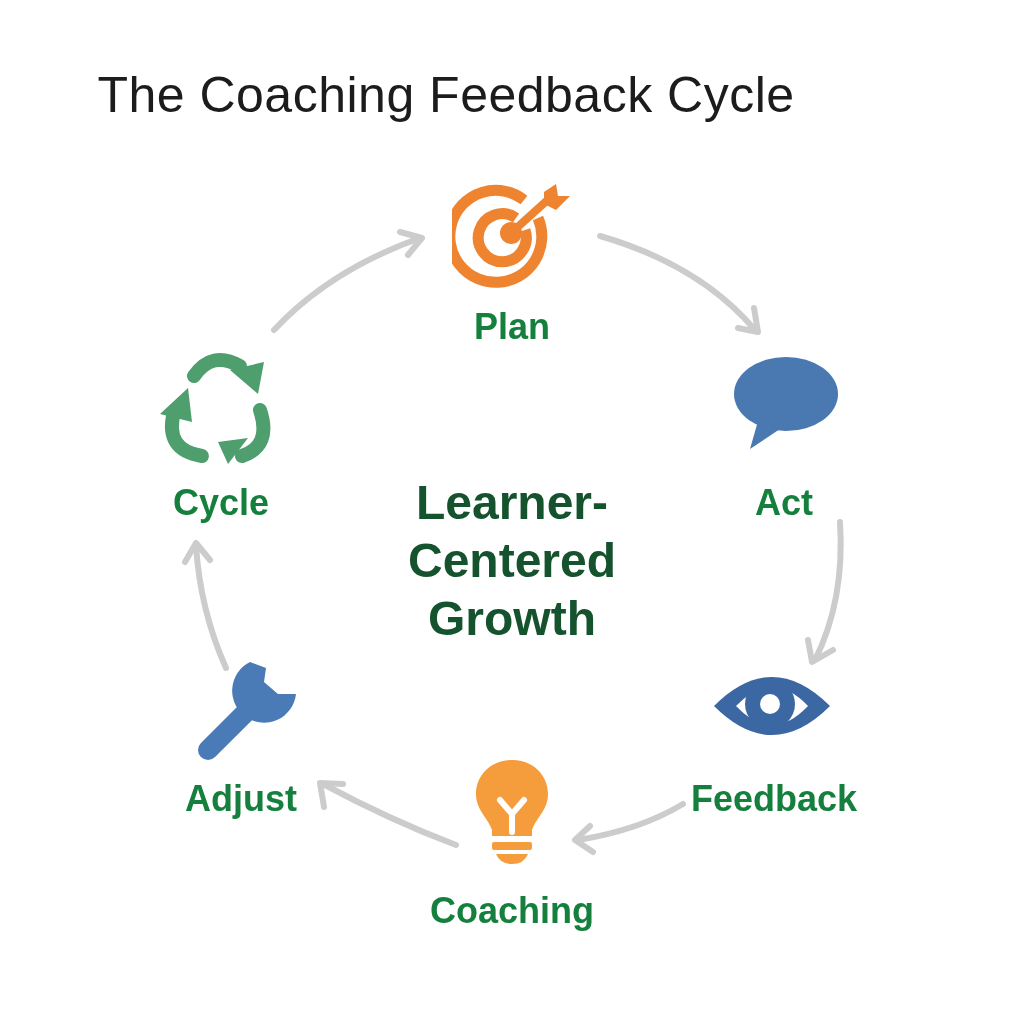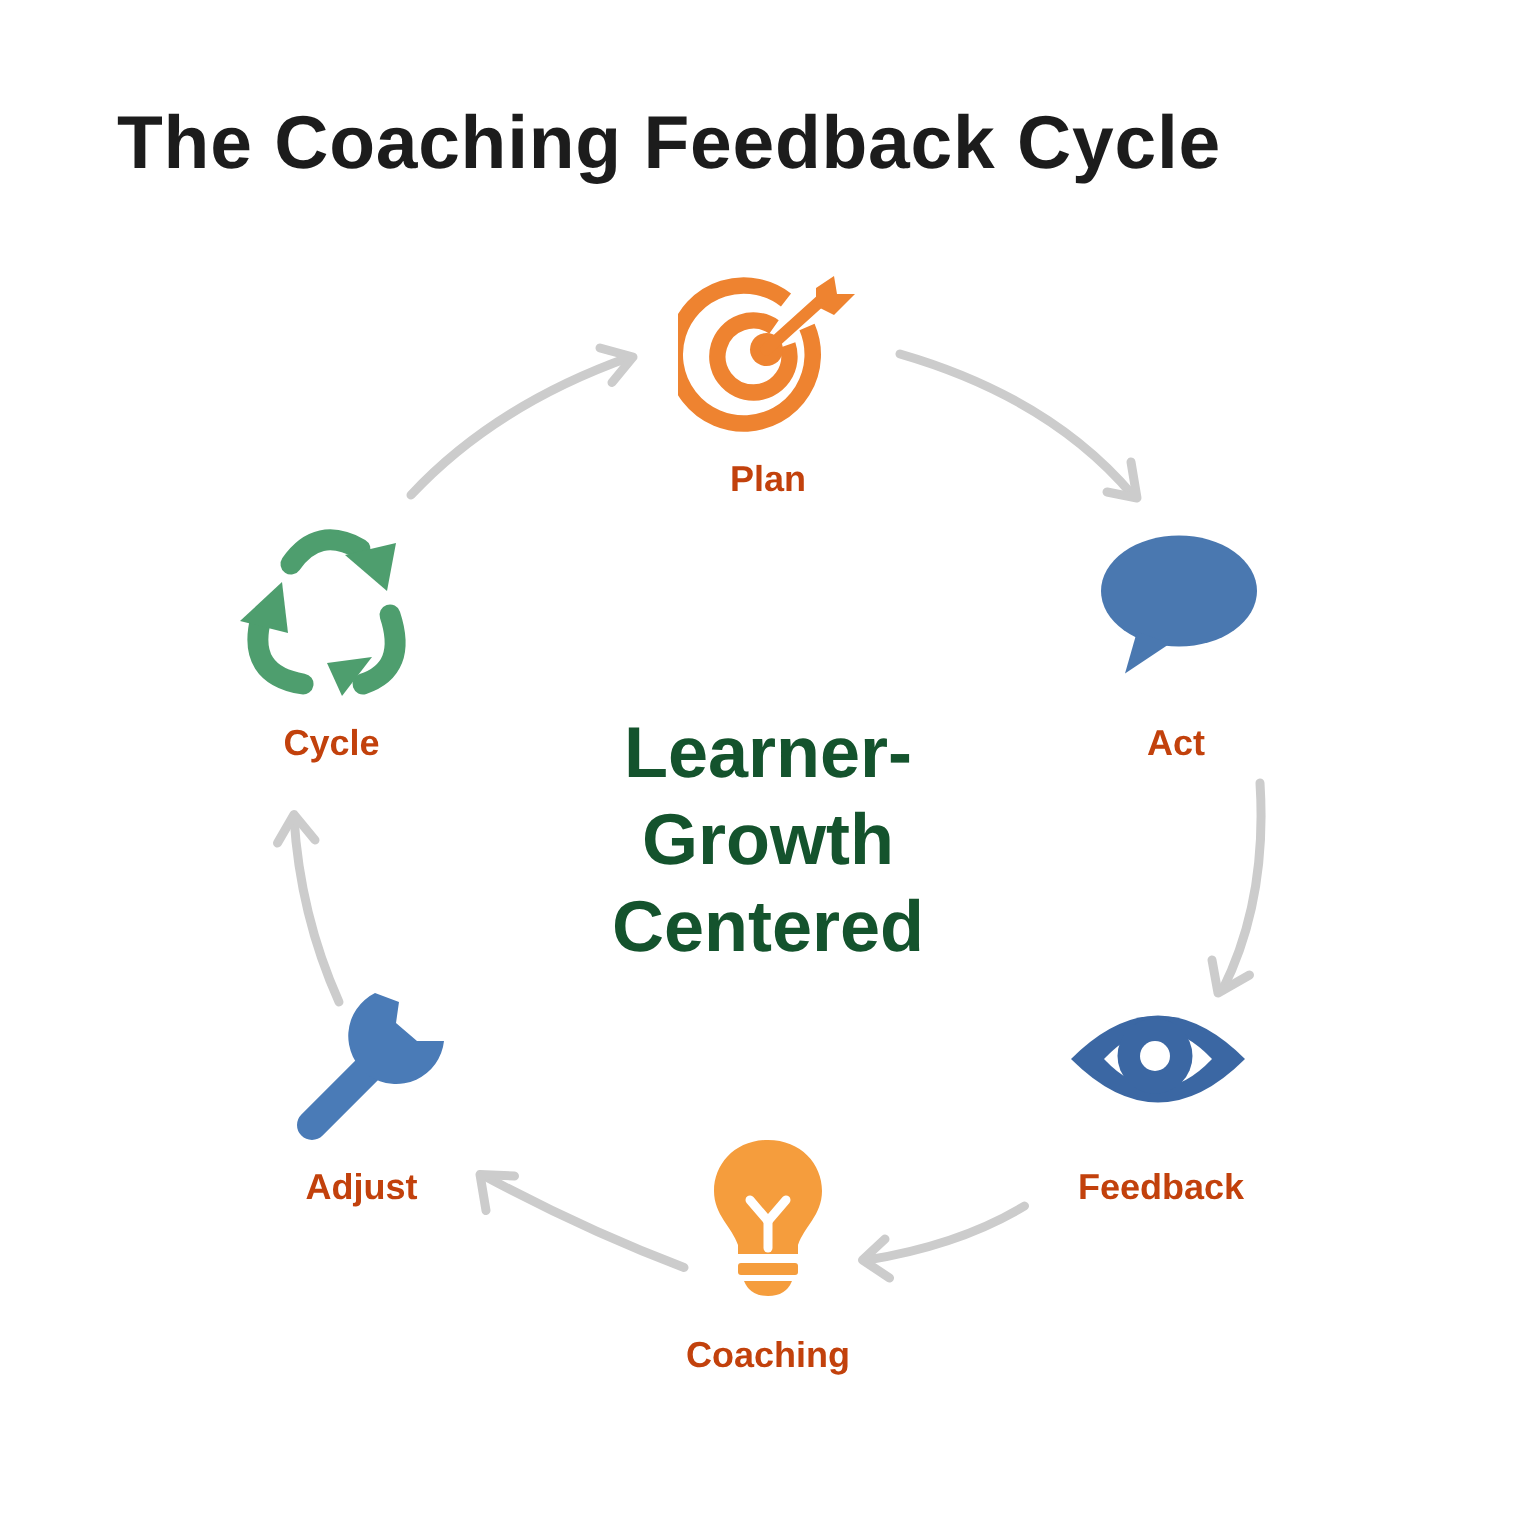--- a/index.html
+++ b/index.html
@@ -1,23 +1,23 @@
 <!DOCTYPE html>
 <html><head>
 <meta charset="utf-8">
 <style>
   html, body { margin: 0; padding: 0; background: #ffffff; }
   body { width: 1024px; height: 1024px; position: relative; overflow: hidden;
          font-family: "Liberation Sans", "DejaVu Sans", sans-serif; color: #1c1c1c; }
   .title { position: absolute; left: 0; top: 66px; width: 892px; text-align: center;
-           font-size: 50px; font-weight: 700; letter-spacing: 0.5px; color: #1c1c1c; }
+           font-size: 50px; font-weight: 400; letter-spacing: 0.5px; color: #1c1c1c; }
   .center { position: absolute; left: 362px; top: 474px; width: 300px; text-align: center;
             font-size: 48px; font-weight: 700; line-height: 58px; color: #14532d; }
   .center span { display: block; }
-  .label { position: absolute; font-size: 24px; font-weight: 700; color: #c2410c;
+  .label { position: absolute; font-size: 36px; font-weight: 700; color: #15803d;
            text-align: center; width: 200px; }
   .icon { position: absolute; }
   svg.arrows { position: absolute; left: 0; top: 0; }
 </style>
 </head>
 <body>
 
 <div class="title">The Coaching Feedback Cycle</div>
 
 <svg class="arrows" width="1024" height="1024">
@@ -119,15 +119,15 @@
       <polygon points="74,30 108,22 102,54"></polygon>
       <polygon points="92,98 72,124 62,102"></polygon>
       <polygon points="4,74 32,48 36,82"></polygon>
     </g>
   </svg>
 </div>
 <div class="label" style="left:121px; top:482px;">Cycle</div>
 
 <div class="center">
   <span>Learner-</span>
+  <span>Centered</span>
   <span>Growth</span>
-  <span>Centered</span>
 </div>
 
 </body></html>

